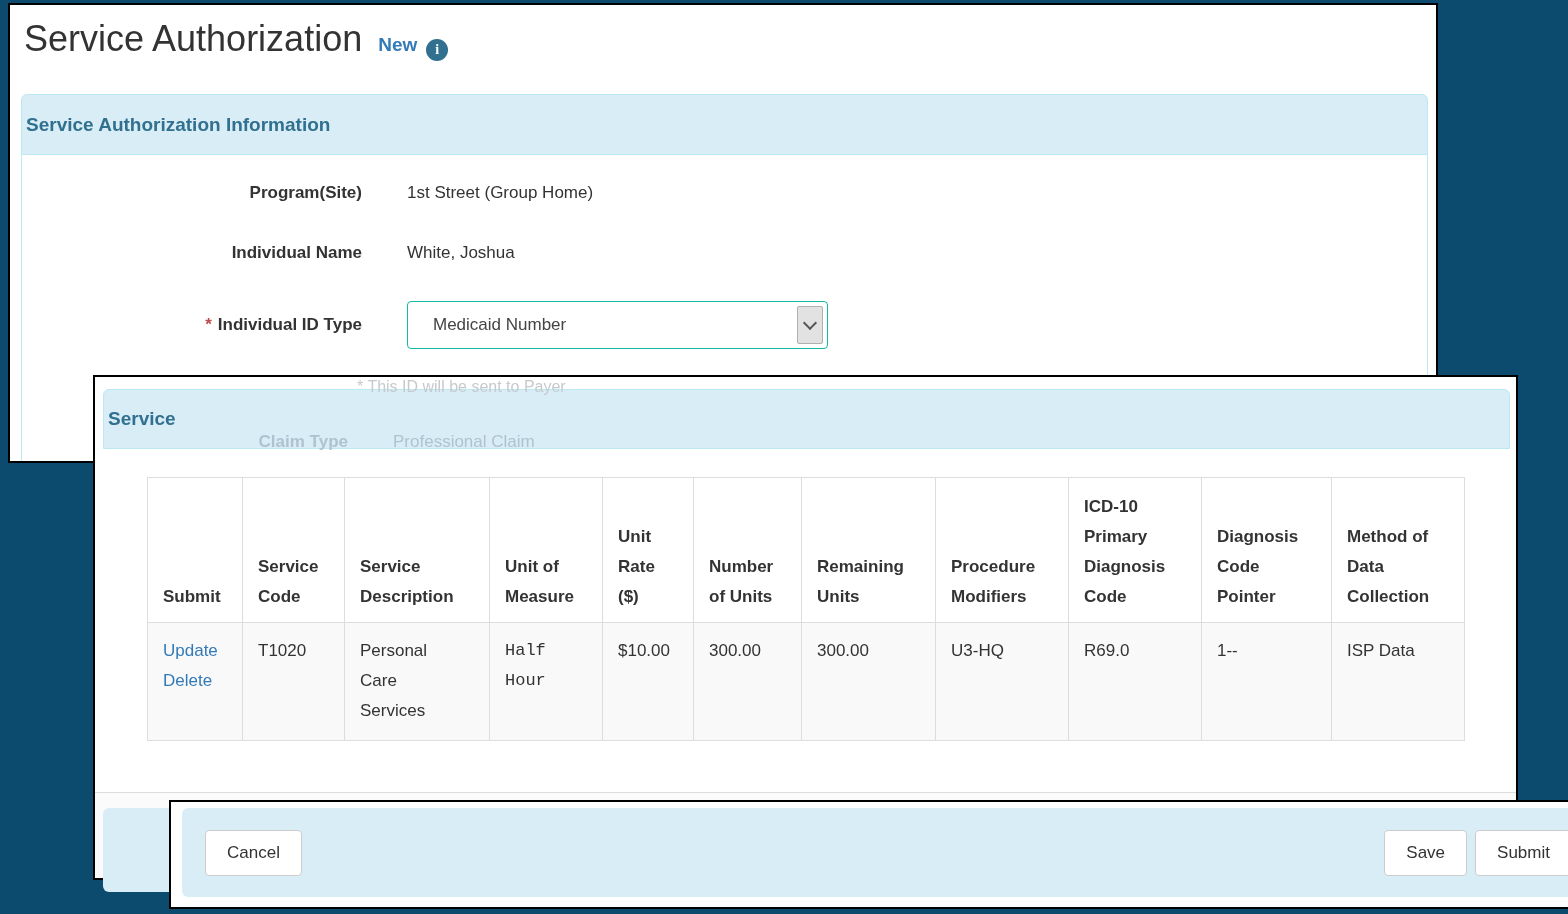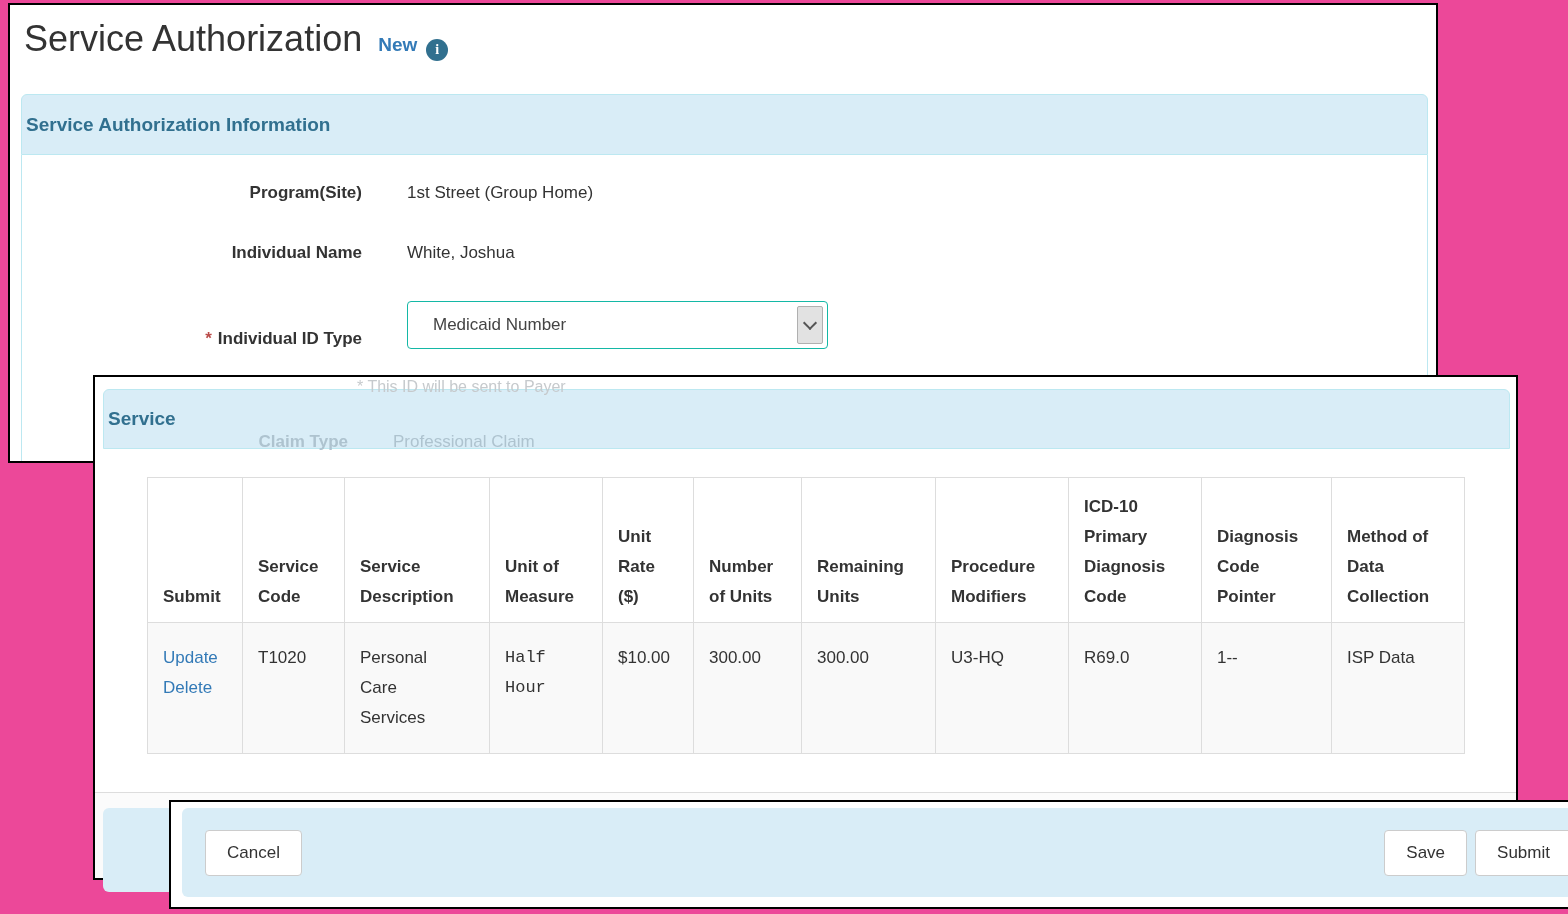--- a/index.html
+++ b/index.html
@@ -1,56 +1,56 @@
 <!DOCTYPE html>
 <html><head>
 <meta charset="utf-8">
 <style>
   html,body{margin:0;padding:0;background:#fff;}
   body{font-family:"Liberation Sans","DejaVu Sans",sans-serif;color:#333;}
-  .stage{position:relative;width:1568px;height:914px;background:#ec4899;overflow:hidden;}
+  .stage{position:relative;width:1568px;height:914px;background:#0c4a6e;overflow:hidden;}
 
   .panel{position:absolute;background:#fff;border:2px solid #000;box-sizing:border-box;}
   #panel1{left:8px;top:3px;width:1430px;height:460px;z-index:1;}
   #panel2{left:93px;top:375px;width:1425px;height:505px;z-index:2;}
   #panel3{left:137px;top:800px;width:1426px;height:109px;z-index:3;margin-left:32px;}
 
   
   .page-title{position:absolute;left:14px;top:13px;margin:0;font-size:36px;font-weight:400;color:#333;display:flex;align-items:baseline;white-space:nowrap;}
   .badge-new{margin-left:16px;font-size:19px;font-weight:bold;color:#337ab7;}
   .info-icon{margin-left:9px;width:22px;height:22px;border-radius:50%;background:#31708f;color:#fff;
              font-size:14px;font-weight:bold;font-family:"Liberation Serif","DejaVu Serif",serif;
              display:inline-flex;align-items:center;justify-content:center;transform:translateY(3px);}
   .section-header{position:absolute;background:#d9edf7;border:1px solid #bce8f1;border-radius:6px 6px 0 0;
                   color:#31708f;font-weight:bold;font-size:19px;display:flex;align-items:center;
                   padding-left:4px;box-sizing:border-box;}
   #hdr1{left:11px;top:89px;width:1407px;height:61px;}
   .section-body{position:absolute;left:11px;top:150px;width:1407px;height:306px;
                 border:1px solid #bce8f1;border-top:none;border-bottom:none;background:#fff;box-sizing:border-box;}
-  .field-row{position:absolute;left:12px;display:flex;align-items:flex-end;width:900px;}
+  .field-row{position:absolute;left:12px;display:flex;align-items:center;width:900px;}
   .f-label{width:328px;text-align:right;font-weight:bold;font-size:17px;color:#333;}
   .req{color:#b94a48;font-weight:bold;margin-right:6px;}
   .f-value{margin-left:45px;font-size:17px;color:#333;}
   #frow1{top:28px;} #frow2{top:88px;} #frow3{top:146px;}
   .select-box{margin-left:45px;width:421px;height:48px;background:#fff;border:1px solid #14b8a6;border-radius:4px;
               position:relative;display:flex;align-items:center;padding-left:25px;font-size:17px;color:#444;box-sizing:border-box;}
   .select-arrow{position:absolute;right:4px;top:4px;bottom:4px;width:24px;background:#e2e2e2;border:1px solid #b0b0b0;
                 border-radius:2px;display:flex;align-items:center;justify-content:center;}
   .chev{width:8px;height:8px;border-right:2px solid #555;border-bottom:2px solid #555;transform:rotate(45deg);margin-top:-4px;}
 
   
   .ghost-note{position:absolute;left:262px;top:1px;font-size:16px;color:#c6cacd;z-index:6;white-space:nowrap;}
   #hdr2{left:8px;top:12px;width:1407px;height:60px;}
   .ghost-row{position:absolute;left:0;top:55px;display:flex;z-index:6;font-size:17px;color:#aec3cf;width:900px;}
   .g-label{width:253px;text-align:right;font-weight:bold;}
   .g-value{margin-left:45px;}
   .svc-table{position:absolute;left:52px;top:100px;width:1317px;border-collapse:collapse;table-layout:fixed;background:#fff;z-index:4;}
   .svc-table th{border:1px solid #ddd;vertical-align:bottom;padding:8px 15px 10px;font-weight:bold;height:145px;
                 box-sizing:border-box;font-size:17px;line-height:30px;color:#333;text-align:left;background:#fff;}
-  .svc-table td{border:1px solid #ddd;vertical-align:top;padding:20px 15px;height:118px;
+  .svc-table td{border:1px solid #ddd;vertical-align:top;padding:13px 15px;height:118px;
                 box-sizing:border-box;font-size:17px;line-height:30px;color:#333;background:#f9f9f9;margin-top:44px;}
   .svc-table a{color:#337ab7;text-decoration:none;display:block;cursor:pointer;}
   .wrap-narrow{max-width:95px;} .wrap-xnarrow{max-width:50px;font-family:Liberation Mono, monospace;}
   .p2-footer{position:absolute;left:0;right:0;top:415px;bottom:0;border-top:1px solid #ddd;background:#fbfbfb;}
   .p2-bluebar{position:absolute;left:8px;top:431px;width:1407px;height:84px;background:#d9edf7;border-radius:6px;}
 
   
   .p3-bar{position:absolute;left:11px;top:6px;width:1405px;height:89px;background:#d9edf7;border-radius:6px;
           display:flex;align-items:center;padding:0 15px 0 23px;box-sizing:border-box;}
   .btn{background:#fff;border:1px solid #ccc;border-radius:4px;height:46px;padding:0 21px;font-size:17px;color:#333;

